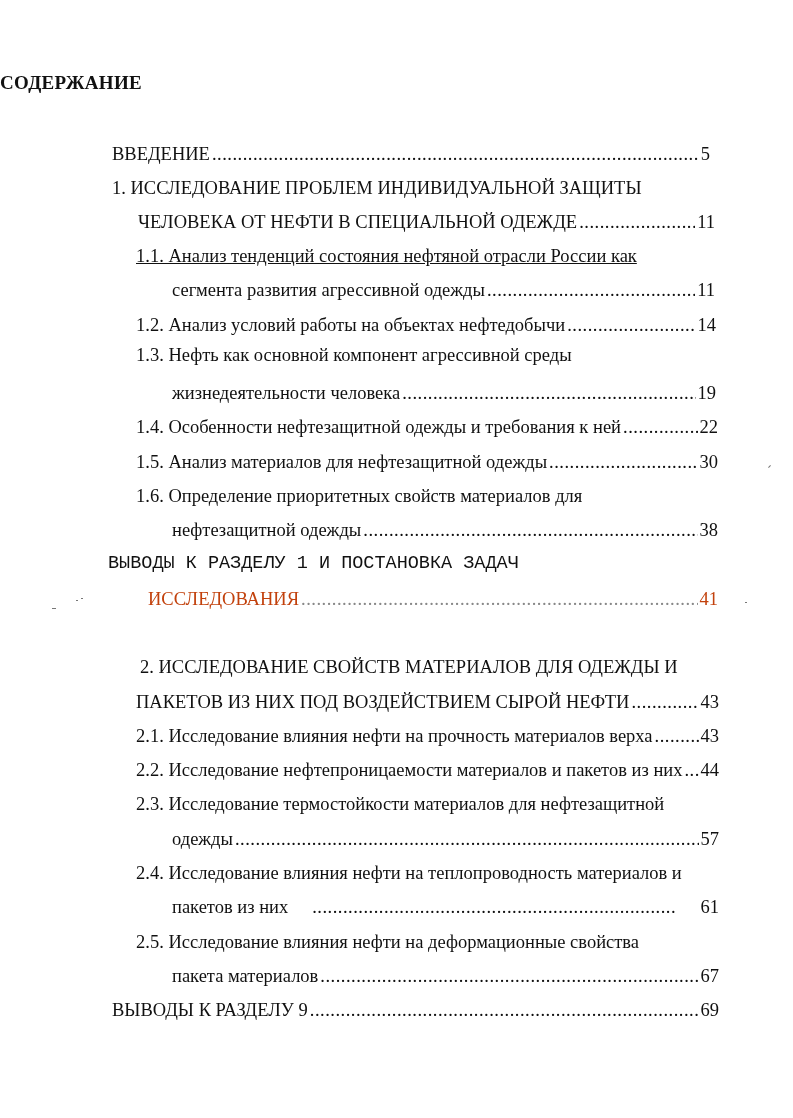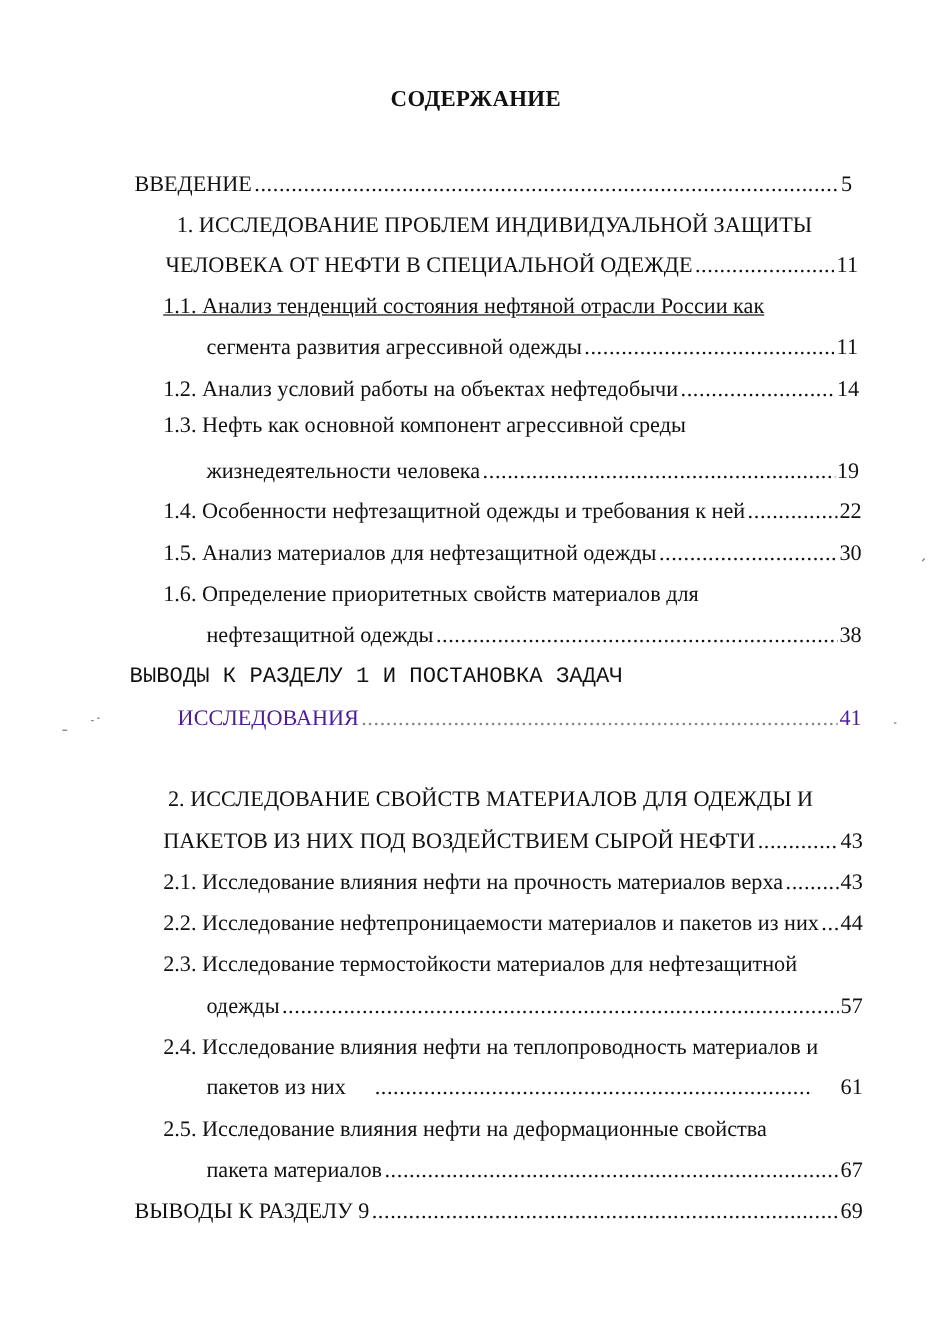--- a/index.html
+++ b/index.html
@@ -1,44 +1,44 @@
 <!DOCTYPE html>
 <html><head>
 <meta charset="utf-8">
 <style>
   html, body { margin: 0; padding: 0; background: #ffffff; }
   body { width: 793px; height: 1118px; position: relative; overflow: hidden;
          font-family: "Liberation Serif", "DejaVu Serif", serif; color: #111; }
-  .title { position: absolute; top: 72px; left: 0; width: 793px; text-align: center;
+  .title { position: absolute; top: 72px; left: 0; width: 793px; 
            font-weight: bold; font-size: 19px; letter-spacing: 0.3px; }
   .toc { position: absolute; left: 0; top: 0; width: 793px; }
   .row { position: absolute; height: 26px; line-height: 26px; font-size: 18.5px;
          display: flex; align-items: baseline; white-space: nowrap; }
   .row .txt { flex: 0 0 auto; }
   .row .dots { flex: 1 1 auto; overflow: hidden; margin: 0 2px; letter-spacing: 0.5px; }
   .row .dots::before { content: "........................................................................................................................................................................................................................................"; }
   .row .pg { flex: 0 0 auto; }
   .row.nodots { display: block; }
-  .faded { color: #4c1d95; }
+  .faded { color: #c2410c; }
   .speck { position: absolute; background: #777; }
 </style>
 </head>
 <body>
 
 <div class="title">СОДЕРЖАНИЕ</div>
 
 <div class="toc">
 
   <div class="row" style="top:141px;left:112px;width:598px;">
     <span class="txt">ВВЕДЕНИЕ</span>
     <span class="dots"></span>
     <span class="pg">5</span>
   </div>
 
-  <div class="row nodots" style="top:175px;left:112px;width:600px;text-align:center;">
+  <div class="row nodots" style="top:175px;left:112px;width:600px;">
     <span class="txt">1.  ИССЛЕДОВАНИЕ ПРОБЛЕМ ИНДИВИДУАЛЬНОЙ ЗАЩИТЫ</span>
   </div>
   <div class="row" style="top:209px;left:138px;width:577px;">
     <span class="txt">ЧЕЛОВЕКА ОТ НЕФТИ  В СПЕЦИАЛЬНОЙ ОДЕЖДЕ</span>
     <span class="dots"></span>
     <span class="pg">11</span>
   </div>
 
   <div class="row nodots" style="top:243px;left:136px;width:580px;text-decoration:underline;">
     <span class="txt">1.1.  Анализ тенденций состояния нефтяной отрасли России как</span>

